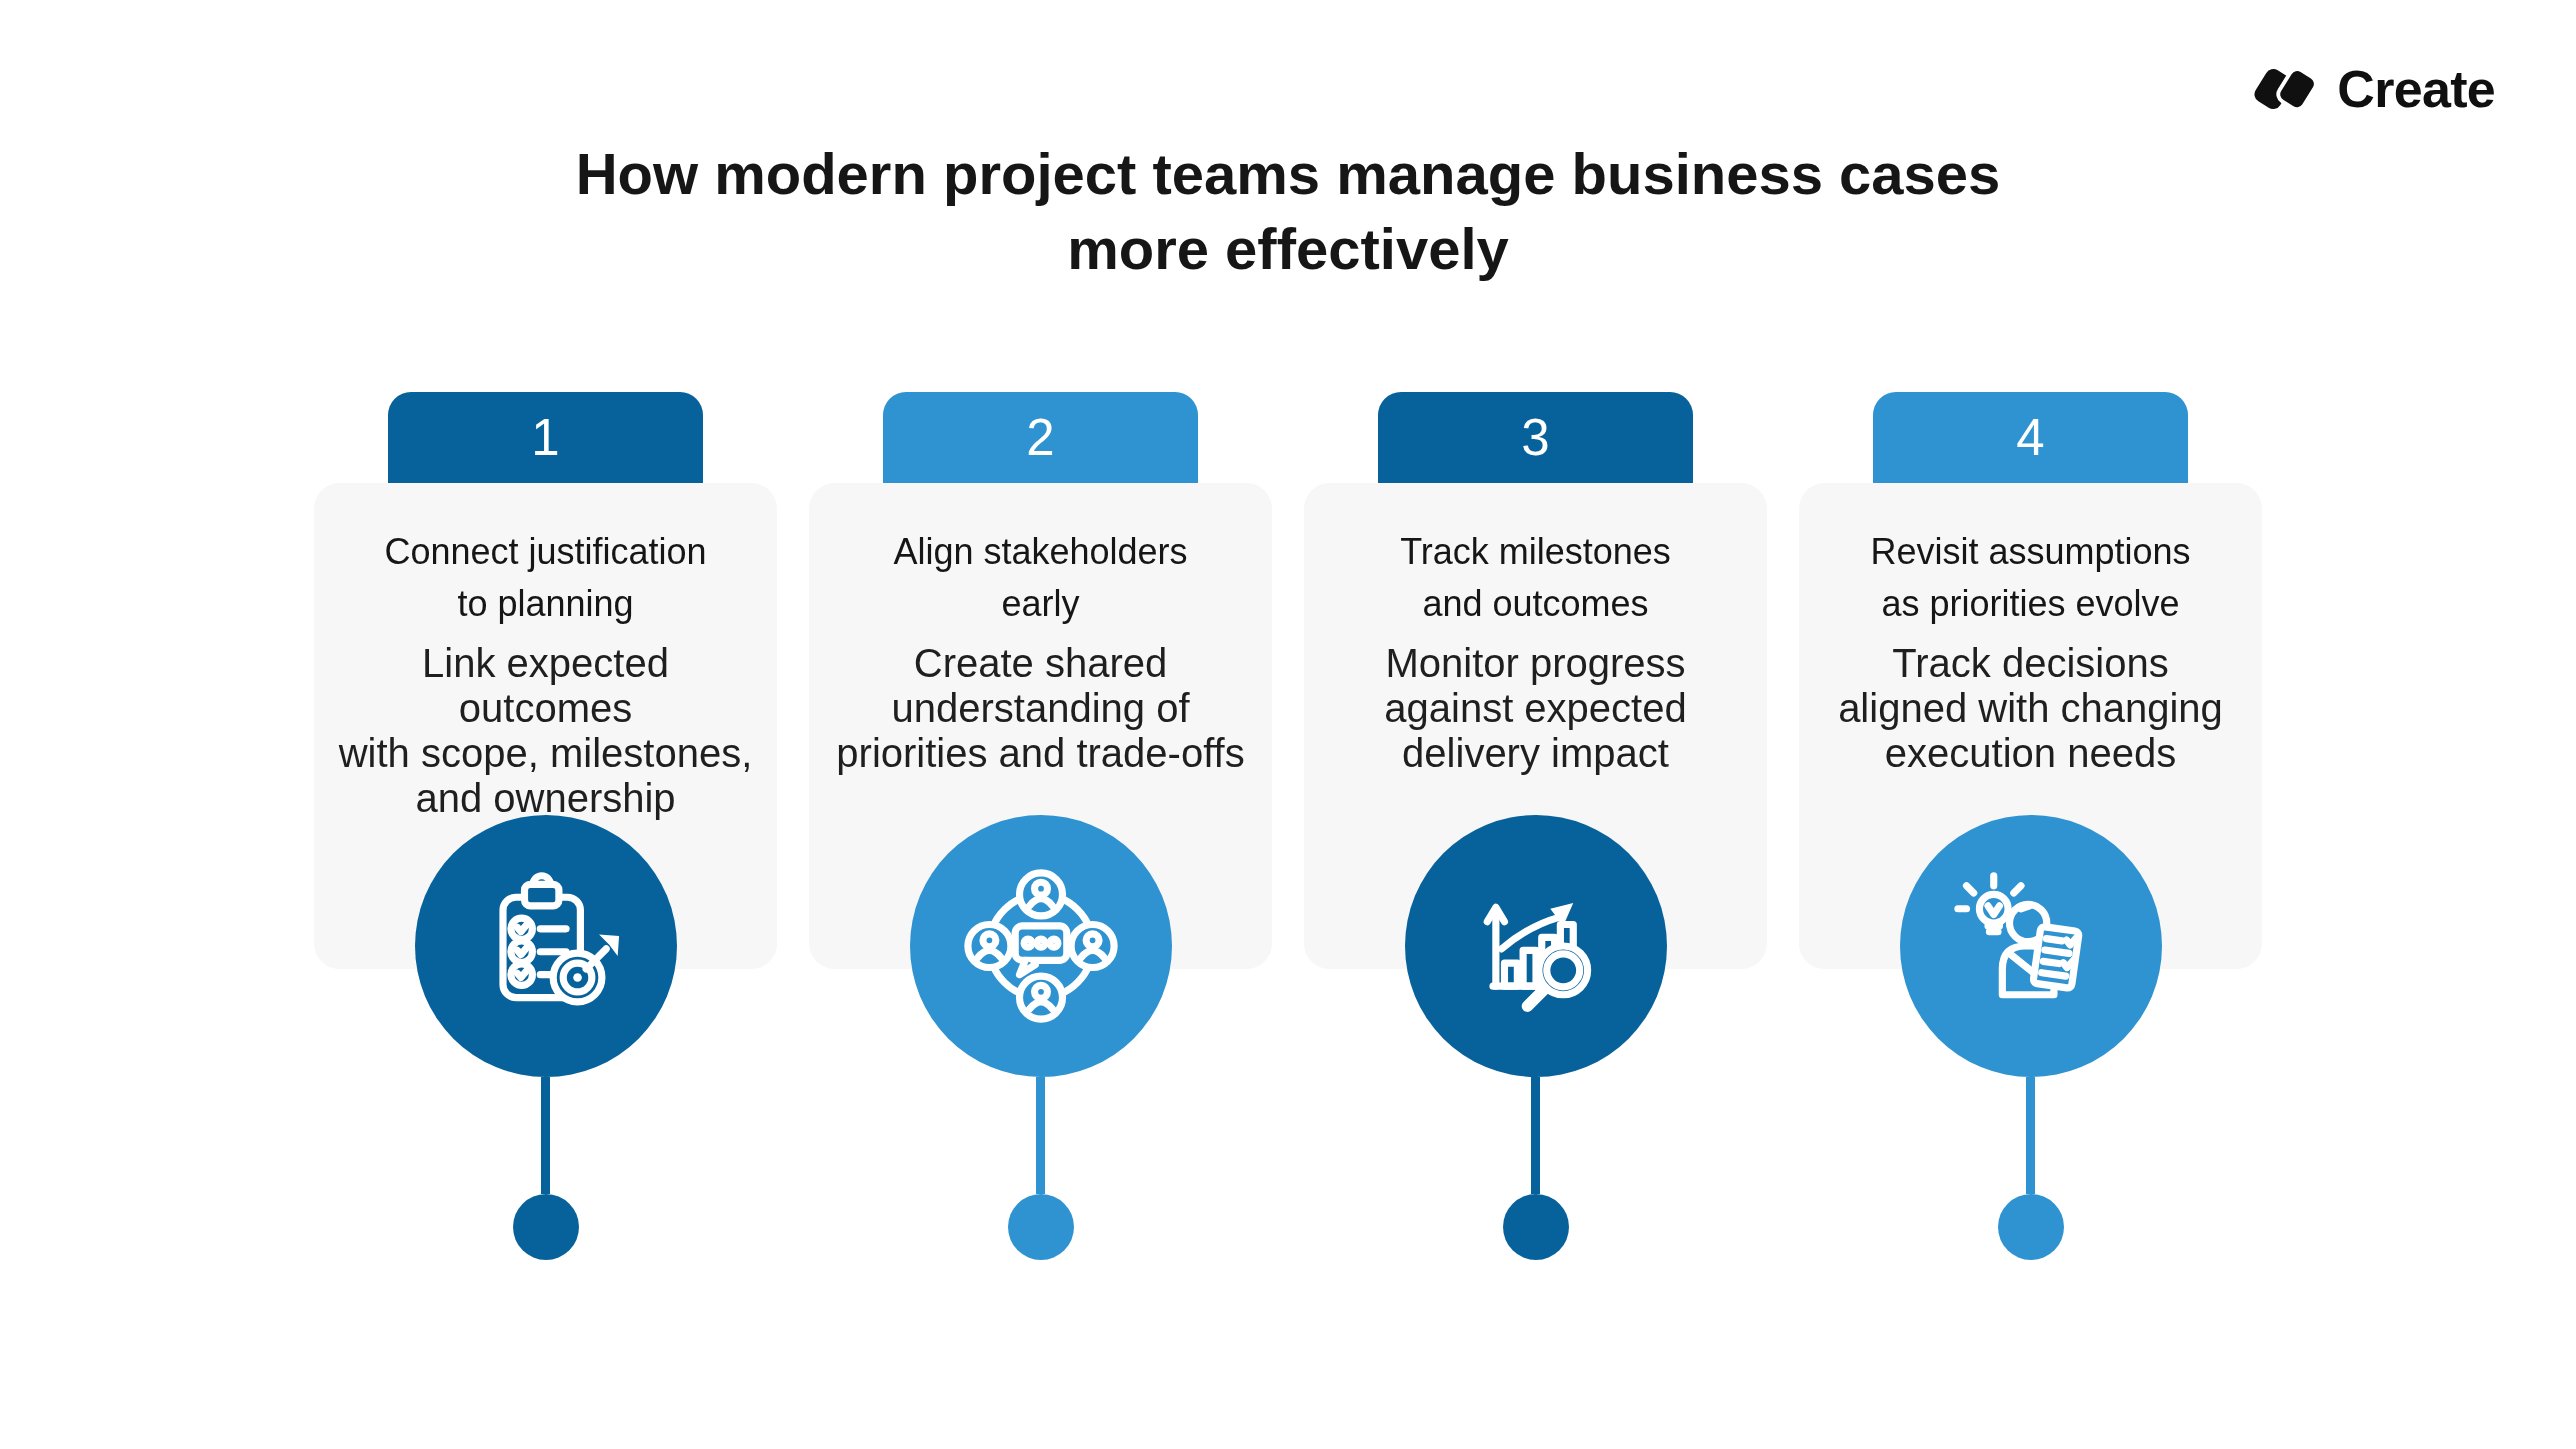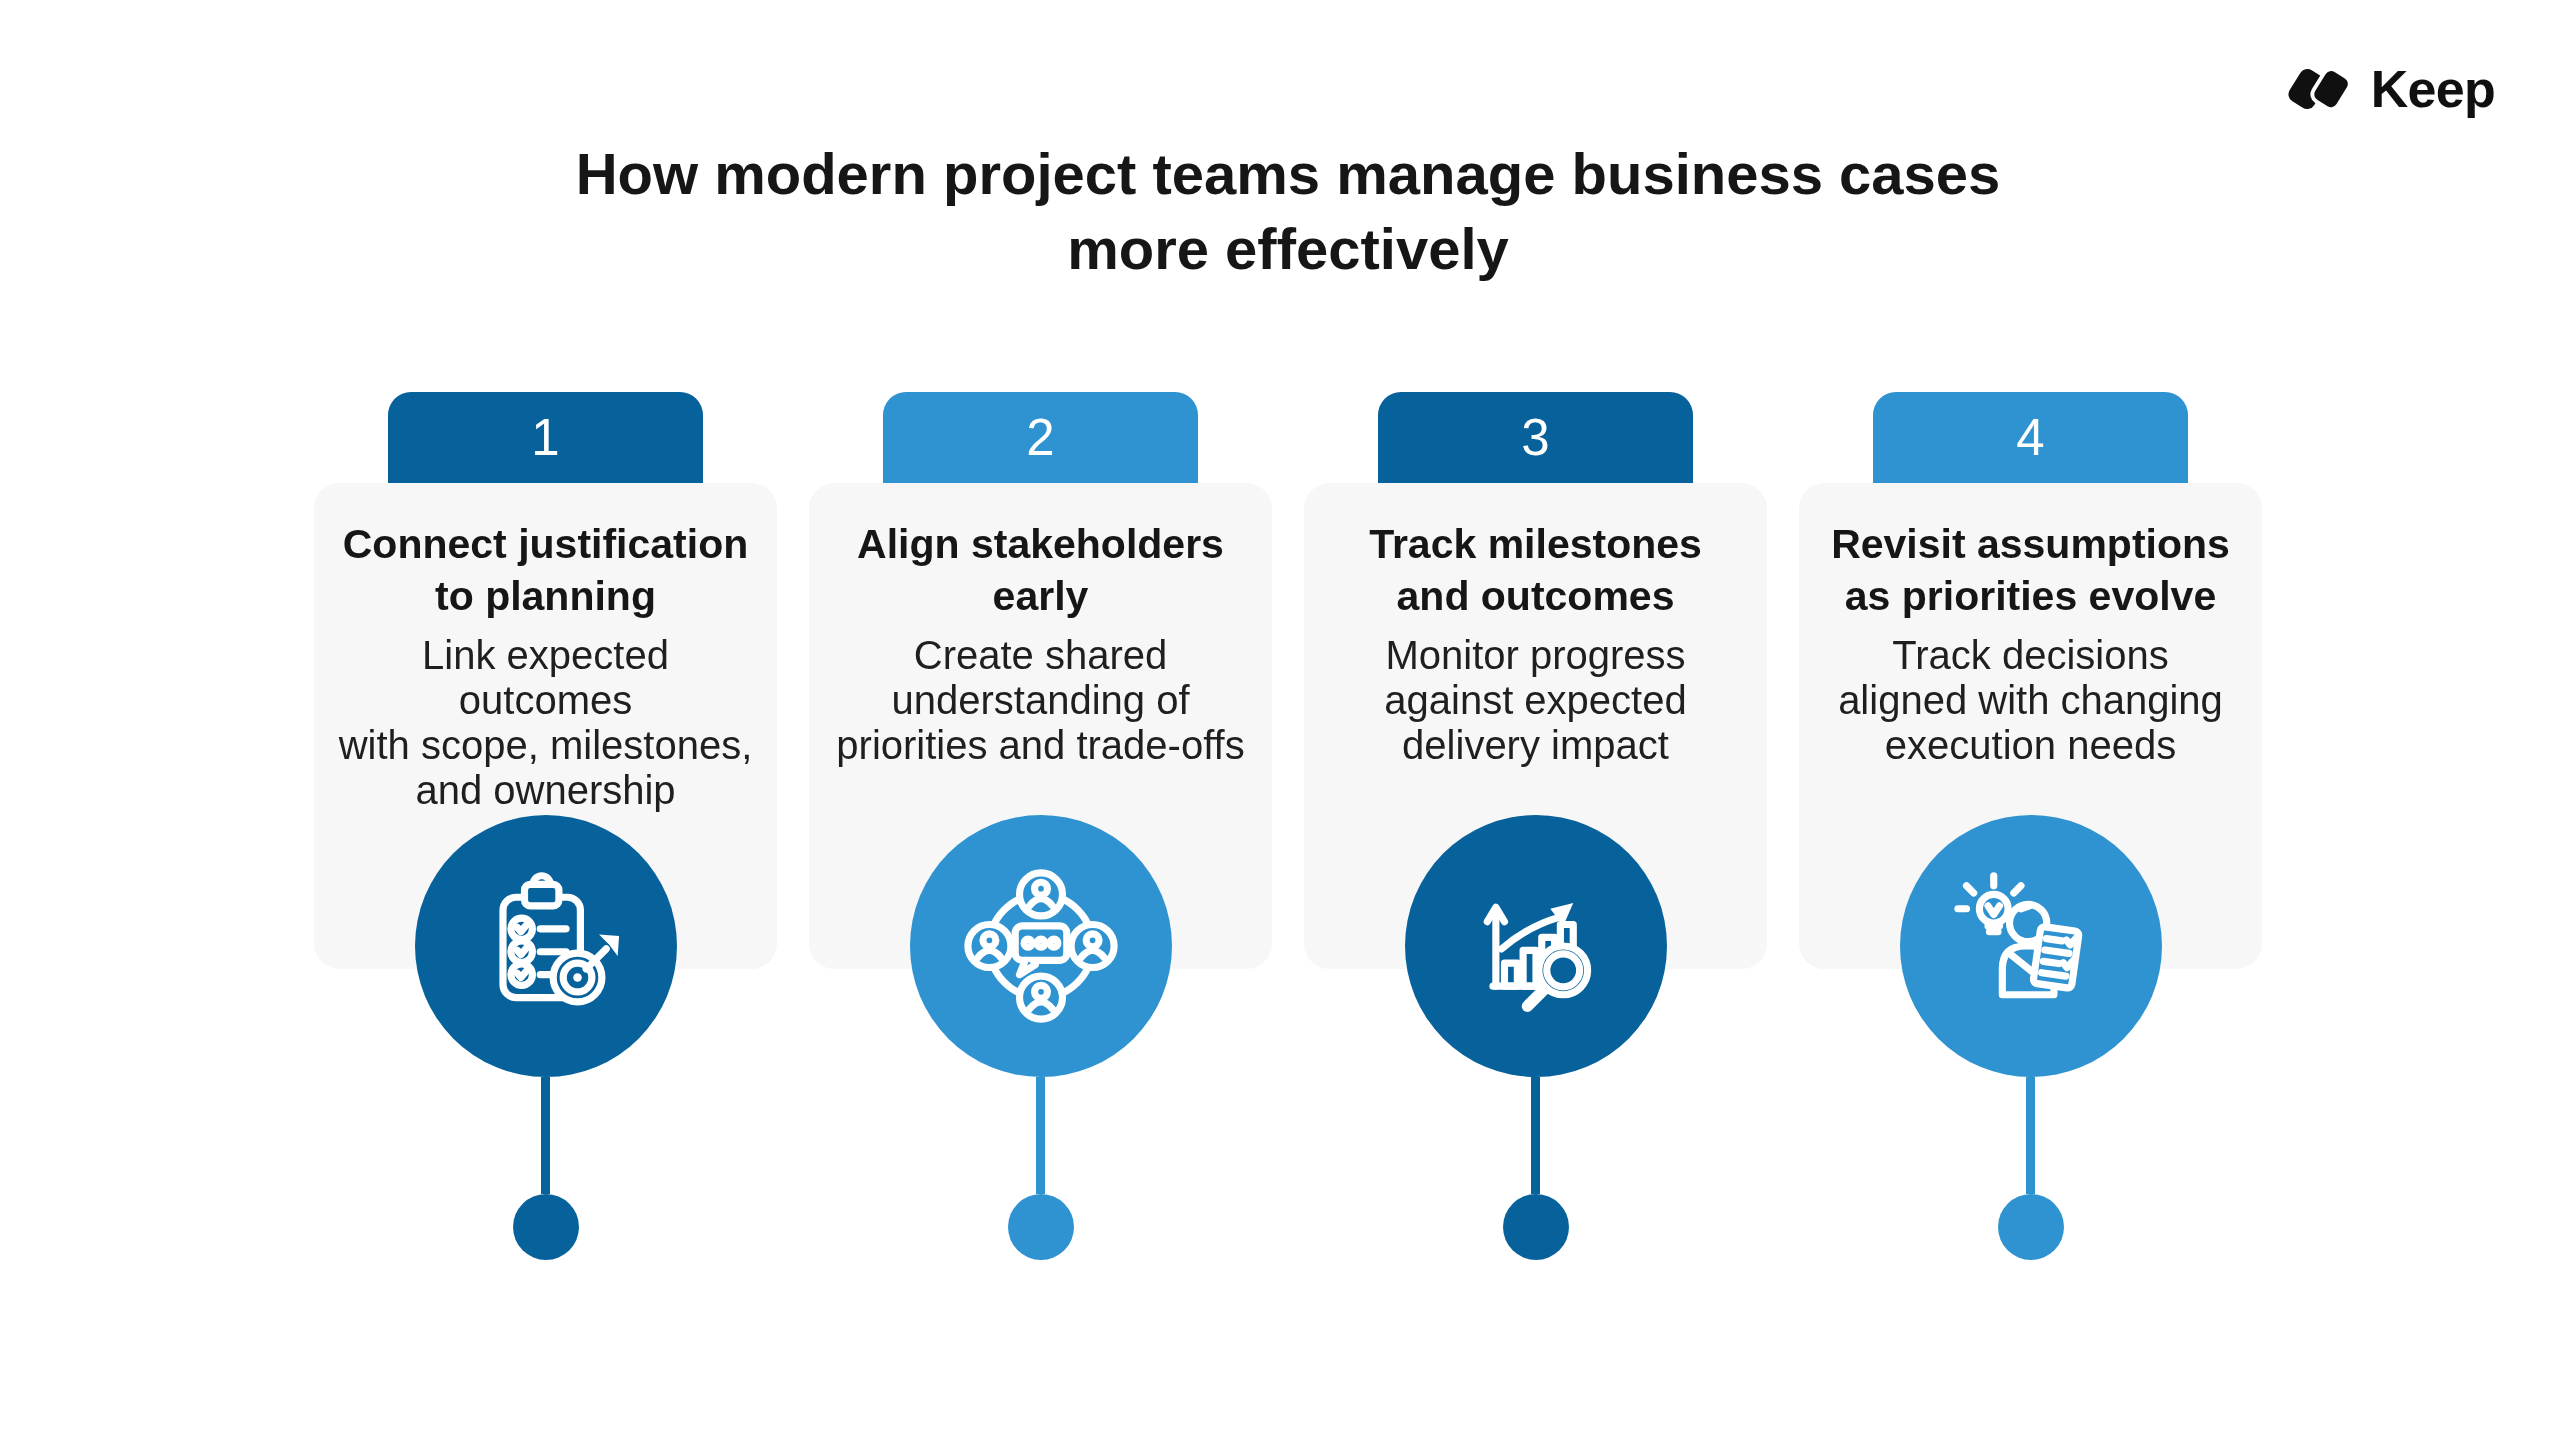--- a/index.html
+++ b/index.html
@@ -27,22 +27,22 @@
     width:315px;height:91px;border-radius:23px 23px 0 0;
     display:flex;align-items:center;justify-content:center;
   }
   .tab span{color:#ffffff;font-size:51px;font-weight:500;}
   .card{
     width:463px;height:486px;background:var(--card-bg);
     border-radius:25.5px;box-sizing:border-box;
     padding:35px 23px 0 23px;text-align:center;
   }
   .card h2{
-    margin:0;white-space:pre-line;
-    font-size:41px;line-height:52px;font-weight:700;color:var(--text-dark);
+    margin:8px;white-space:pre-line;
+    font-size:36px;line-height:52px;font-weight:400;color:var(--text-dark);
   }
   .card p{
     margin:11px 0 0 0;white-space:pre-line;
     font-size:40px;line-height:45px;font-weight:400;color:var(--text-body);
   }
   .icon-circle{
     width:262px;height:262px;border-radius:50%;
     margin-top:-154px;z-index:2;
     display:flex;align-items:center;justify-content:center;
   }
@@ -62,21 +62,21 @@
 <h1 class="page-title">How modern project teams manage business cases
 more effectively</h1>
 
 <div class="logo">
   <svg viewBox="0 0 130 90" width="72" height="50" style="stroke:none;fill:none;">
     <g fill="#101010">
       <rect x="-26" y="-34" width="52" height="66" rx="15" transform="translate(36 46) rotate(32)"></rect>
       <rect x="-26" y="-34" width="52" height="66" rx="15" transform="translate(79 46) rotate(32)" stroke="#ffffff" stroke-width="7"></rect>
     </g>
   </svg>
-  <span class="logo-text">Keep</span>
+  <span class="logo-text">Create</span>
 </div>
 
 <div class="columns">
 
   <section class="step accent-dark">
     <div class="tab">
       <span>1</span>
     </div>
     <div class="card">
       <h2>Connect justification

